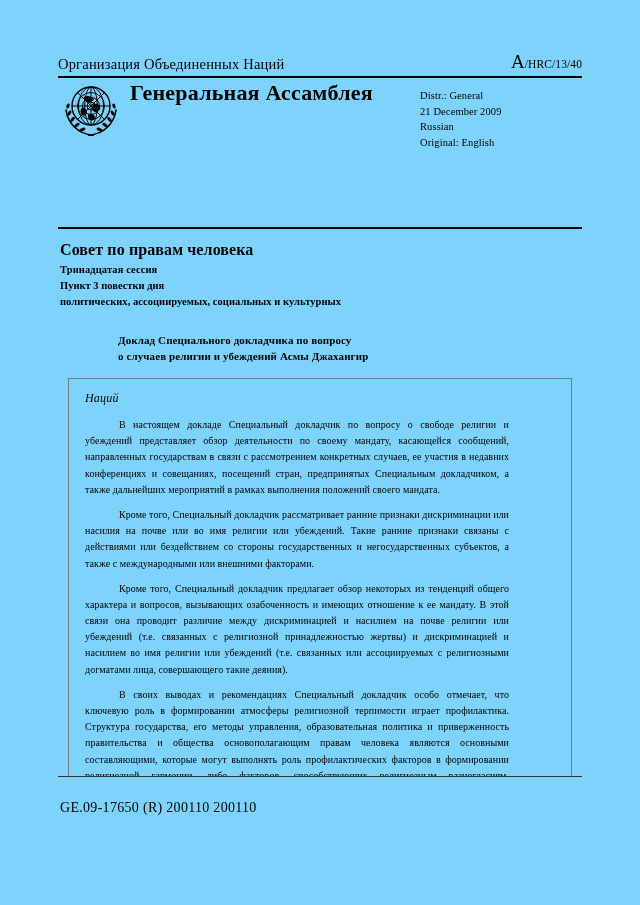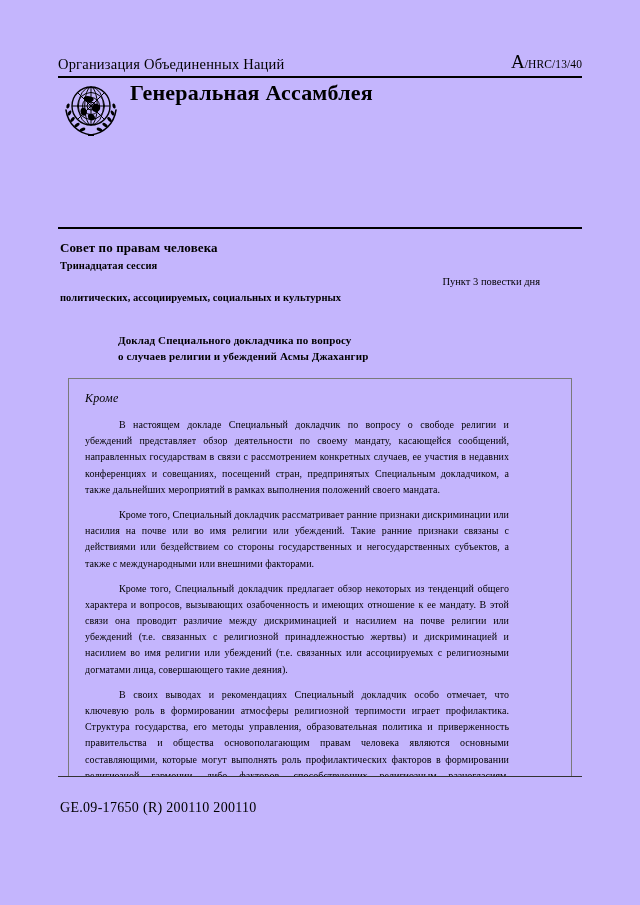--- a/index.html
+++ b/index.html
@@ -15,21 +15,21 @@
     font-family: "Liberation Serif", "DejaVu Serif", serif;
     color: #000000;
     overflow: hidden;
   }
 
   .page {
     position: absolute;
     left: 0; top: 0;
     width: 640px;
     height: 905px;
-    background: #c4b5fd;
+    background: #7dd3fc;
   }
 
   
   .masthead {
     position: absolute;
     left: 58px;
     top: 52px;
     width: 524px;
   }
   .org-line {
@@ -110,31 +110,30 @@
   
   .session {
     position: absolute;
     left: 60px;
     top: 238px;
     width: 480px;
     font-size: 10.5px;
     line-height: 1.52;
   }
   .session .s-council {
-    font-size: 13px;
+    font-size: 16px;
     font-weight: bold;
     letter-spacing: 0.1px;
   }
   .session .s-session {
     font-weight: bold;
     letter-spacing: 0.1px;
   }
   .session .s-item {
-    font-weight: normal;
-    text-align: right;
+    font-weight: bold;
   }
   .session .s-agenda {
     font-weight: bold;
     letter-spacing: 0.05px;
   }
 
   
   .report-title {
     position: absolute;
     left: 118px;
@@ -259,38 +258,44 @@
           <ellipse cx="49.5" cy="39.5" rx="2.9" ry="1.6" transform="rotate(48 49.5 39.5)"></ellipse>
           <ellipse cx="45" cy="45" rx="3" ry="1.6" transform="rotate(34 45 45)"></ellipse>
           <ellipse cx="39.5" cy="49.5" rx="3" ry="1.6" transform="rotate(20 39.5 49.5)"></ellipse>
           <path d="M28 54 h6 v2 h-6 z"></path>
         </g>
       </svg>
     </div>
 
     <div class="assembly-title">Генеральная Ассамблея</div>
 
+    <div class="distr-block">
+      <div>Distr.: General</div>
+      <div>21 December 2009</div>
+      <div>Russian</div>
+      <div>Original: English</div>
+    </div>
   </div>
 
   <div class="rule-heavy"></div>
 
   <div class="session">
     <div class="s-council">Совет по правам человека</div>
     <div class="s-session">Тринадцатая сессия</div>
     <div class="s-item">Пункт 3 повестки дня</div>
     <div class="s-agenda">политических, ассоциируемых, социальных и культурных</div>
   </div>
 
   <div class="report-title">
     <div>Доклад Специального докладчика по вопросу</div>
     <div>о случаев религии и убеждений Асмы Джахангир</div>
   </div>
 
   <div class="summary-box">
-    <div class="summary-label">Кроме</div>
+    <div class="summary-label">Наций</div>
     <div class="summary-body">
       <p>В настоящем докладе Специальный докладчик по вопросу о свободе религии и убеждений представляет обзор деятельности по своему мандату, касающейся сообщений, направленных государствам в связи с рассмотрением конкретных случаев, ее участия в недавних конференциях и совещаниях, посещений стран, предпринятых Специальным докладчиком, а также дальнейших мероприятий в рамках выполнения положений своего мандата.</p>
       <p>Кроме того, Специальный докладчик рассматривает ранние признаки дискриминации или насилия на почве или во имя религии или убеждений. Такие ранние признаки связаны с действиями или бездействием со стороны государственных и негосударственных субъектов, а также с международными или внешними факторами.</p>
       <p>Кроме того, Специальный докладчик предлагает обзор некоторых из тенденций общего характера и вопросов, вызывающих озабоченность и имеющих отношение к ее мандату. В этой связи она проводит различие между дискриминацией и насилием на почве религии или убеждений (т.е. связанных с религиозной принадлежностью жертвы) и дискриминацией и насилием во имя религии или убеждений (т.е. связанных или ассоциируемых с религиозными догматами лица, совершающего такие деяния).</p>
       <p>В своих выводах и рекомендациях Специальный докладчик особо отмечает, что ключевую роль в формировании атмосферы религиозной терпимости играет профилактика. Структура государства, его методы управления, образовательная политика и приверженность правительства и общества основополагающим правам человека являются основными составляющими, которые могут выполнять роль профилактических факторов в формировании религиозной гармонии, либо факторов, способствующих религиозным разногласиям. Специальный докладчик предлагает ряд надлежащих мер, которые</p>
     </div>
   </div>
 
   <div class="footer-rule"></div>
   <div class="footer-code">GE.09-17650  (R)   200110   200110</div>

